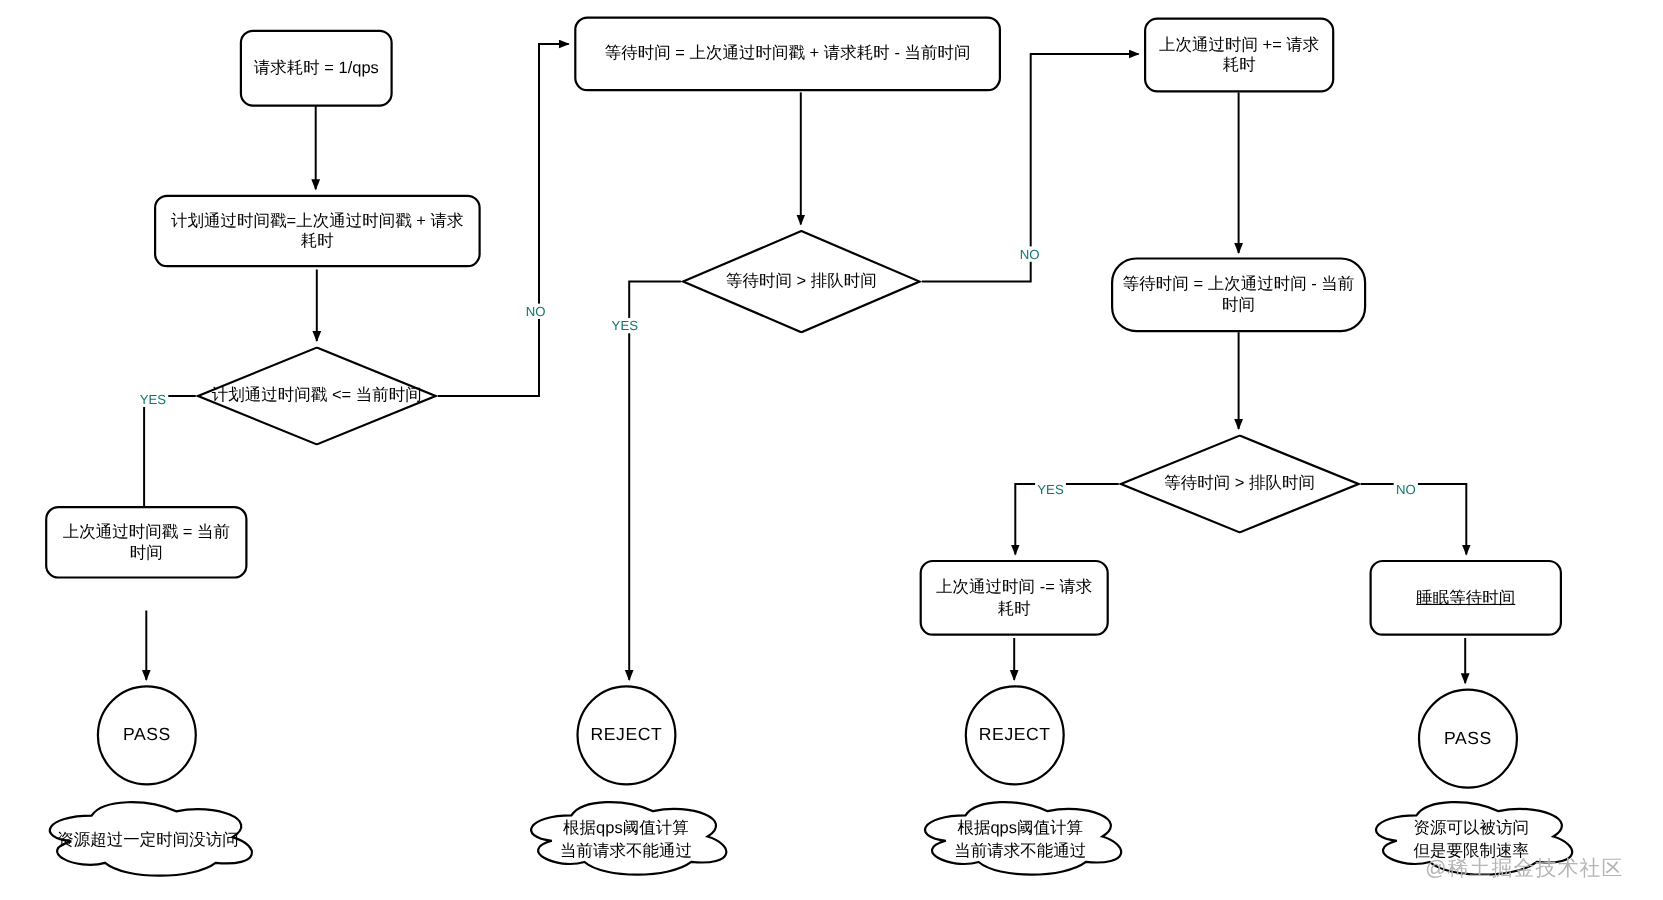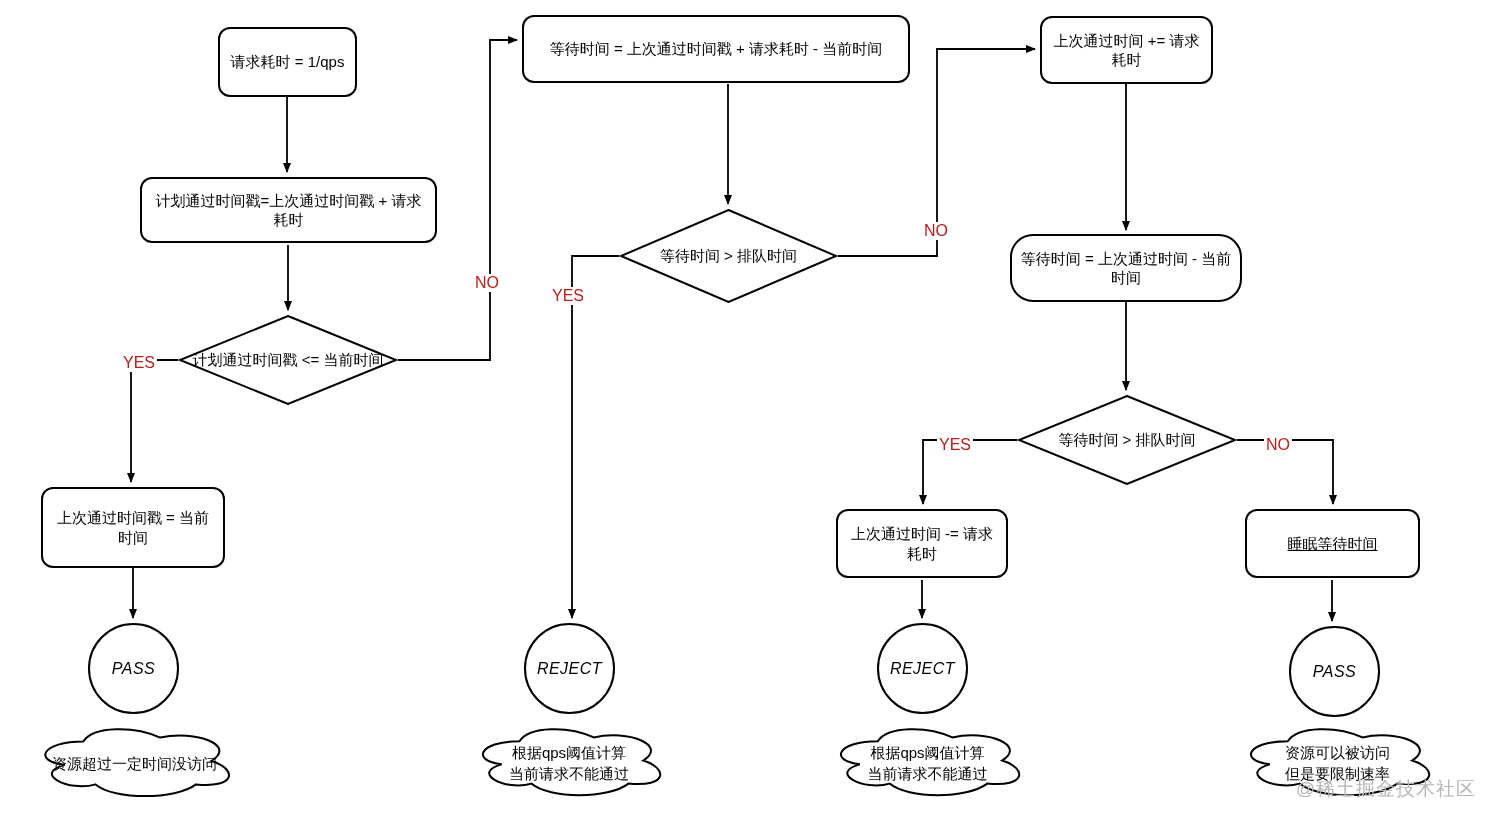--- a/index.html
+++ b/index.html
@@ -4,22 +4,22 @@
 <style>
   html,body{margin:0;padding:0;background:#ffffff;}
   body{font-family:"Liberation Sans","DejaVu Sans",sans-serif;}
   .canvas{position:relative;width:1512px;height:818px;background:#ffffff;overflow:hidden;}
   .edges{position:absolute;left:0;top:0;width:1512px;height:818px;}
   .node{position:absolute;box-sizing:border-box;display:flex;align-items:center;justify-content:center;text-align:center;color:#000;}
   .rect{background:#fff;border:2px solid #000;border-radius:12px;font-size:15px;padding:4px 8px;line-height:1.3;}
   .shape-node{background:transparent;}
   .shape-node svg{position:absolute;left:0;top:0;width:100%;height:100%;}
   .shape-label{position:relative;z-index:2;font-size:15px;line-height:1.35;}
-  .circle{background:#fff;border:2px solid #000;border-radius:50%;font-size:16px;letter-spacing:0.5px;font-style:italic;}
-  .edge-label{position:absolute;transform:translate(-50%,-50%);background:#ffffff;padding:0 2px;font-size:16px;color:#b91c1c;z-index:3;white-space:nowrap;}
+  .circle{background:#fff;border:2px solid #000;border-radius:50%;font-size:16px;letter-spacing:0.5px;}
+  .edge-label{position:absolute;transform:translate(-50%,-50%);background:#ffffff;padding:0 2px;font-size:12px;color:#0f766e;z-index:3;white-space:nowrap;}
   .cloud-label{padding-top:6px;}
   .watermark{position:absolute;right:36px;bottom:16px;font-size:19px;color:#b5b5b5;letter-spacing:1px;z-index:4;}
 </style>
 </head>
 <body>
 
 <div class="canvas">
 
   <svg class="edges" viewBox="0 0 1512 818">
     <defs>
@@ -46,21 +46,21 @@
   </svg>
 
   <div class="node rect" style="left:218px;top:15px;width:139px;height:70px;margin-top:12px;">
       <span>请求耗时 = 1/qps</span>
     </div>
 
   <div class="node rect" style="left:140px;top:177px;width:297px;height:66px;">
       <span>计划通过时间戳=上次通过时间戳 + 请求耗时</span>
     </div>
 
-  <div class="node rect" style="left:41px;top:487px;width:184px;height:81px;">
+  <div class="node rect" style="left:41px;top:460px;width:184px;height:66px;">
       <span>上次通过时间戳 = 当前时间</span>
     </div>
 
   <div class="node rect" style="left:522px;top:15px;width:388px;height:68px;">
       <span>等待时间 = 上次通过时间戳 + 请求耗时 - 当前时间</span>
     </div>
 
   <div class="node rect" style="left:1040px;top:16px;width:173px;height:68px;">
       <span>上次通过时间 += 请求耗时</span>
     </div>

